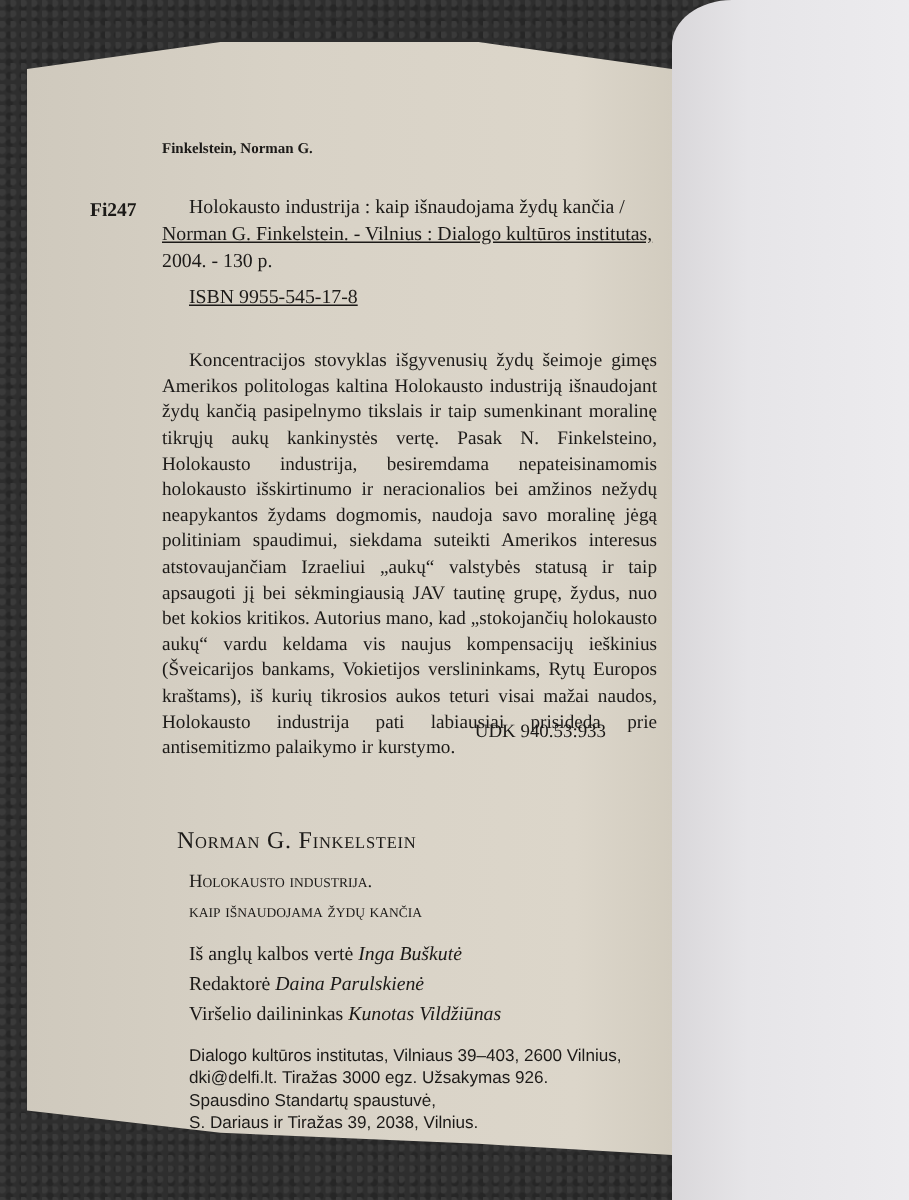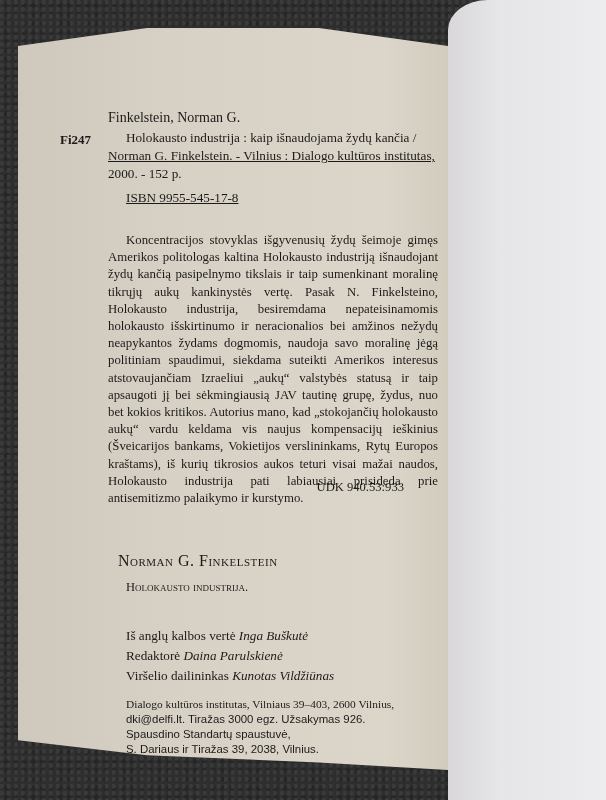--- a/index.html
+++ b/index.html
@@ -19,21 +19,21 @@
   }
   .left-page {
     position:absolute; left:18px; top:28px; width:430px; height:742px;
     background:linear-gradient(90deg,#cfc9bd 0%, #d8d2c6 40%, #dcd6ca 85%, #d2ccbf 100%);
     border-top-left-radius:6px;
     clip-path: polygon(0 18px, 30% 0, 70% 0, 100% 18px, 100% 100%, 70% 99%, 30% 98%, 0 96%);
     color:#1c1a18;
   }
   .catalog { position:absolute; left:0; top:0; width:100%; height:100%; }
   .abs { position:absolute; white-space:nowrap; }
-  .cat-name { left:90px; top:82px; font-weight:normal; font-size:14px; }
+  .cat-name { left:90px; top:66px; font-weight:bold; font-size:10px; }
   .cat-num { left:42px; top:104px; font-size:13px; font-weight:bold; }
   .cat-line { font-size:13.2px;text-align:center; }
   .abstract {
     position:absolute; left:90px; top:204px; width:330px;
     font-size:12.8px; line-height:17.2px; text-align:justify;
     text-indent:18px;
   }
   .udk { right:44px; top:452px; font-size:12.6px; }
   .author-sc { left:100px; top:524px; font-size:16px; font-variant:small-caps; letter-spacing:0.5px; }
   .title-sc { left:108px; top:552px; font-size:12.5px; font-variant:small-caps; }
@@ -45,41 +45,42 @@
 <body>
 
 <div class="right-page"></div>
 
 <div class="left-page">
   <div class="catalog">
     <div class="abs cat-name">Finkelstein, Norman G.</div>
     <div class="abs cat-num">Fi247</div>
     <div class="abs cat-line" style="left:108px;top:102px;">Holokausto industrija : kaip išnaudojama žydų kančia /</div>
     <div class="abs cat-line" style="left:90px;top:120px;text-decoration:underline;">Norman G. Finkelstein. - Vilnius : Dialogo kultūros institutas,</div>
-    <div class="abs cat-line" style="left:90px;top:138px;">2000. - 152 p.</div>
+    <div class="abs cat-line" style="left:90px;top:138px;">2004. - 130 p.</div>
     <div class="abs cat-line" style="left:108px;top:162px;text-decoration:underline;">ISBN 9955-545-17-8</div>
 
     <div class="abstract">Koncentracijos stovyklas išgyvenusių žydų šeimoje gimęs Amerikos politologas kaltina Holokausto industriją išnaudojant žydų kančią pasipelnymo tikslais ir taip sumenkinant moralinę tikrųjų aukų kankinystės vertę. Pasak N. Finkelsteino, Holokausto industrija, besiremdama nepateisinamomis holokausto išskirtinumo ir neracionalios bei amžinos nežydų neapykantos žydams dogmomis, naudoja savo moralinę jėgą politiniam spaudimui, siekdama suteikti Amerikos interesus atstovaujančiam Izraeliui „aukų“ valstybės statusą ir taip apsaugoti jį bei sėkmingiausią JAV tautinę grupę, žydus, nuo bet kokios kritikos. Autorius mano, kad „stokojančių holokausto aukų“ vardu keldama vis naujus kompensacijų ieškinius (Šveicarijos bankams, Vokietijos verslininkams, Rytų Europos kraštams), iš kurių tikrosios aukos teturi visai mažai naudos, Holokausto industrija pati labiausiai prisideda prie antisemitizmo palaikymo ir kurstymo.</div>
 
     <div class="abs udk">UDK 940.53:933</div>
   </div>
 
   <div class="abs author-sc">Norman G. Finkelstein</div>
   <div class="abs title-sc">Holokausto industrija.</div>
+  <div class="abs title-sc" style="top:572px;">kaip išnaudojama žydų kančia</div>
 
   <div class="abs credits" style="top:600px;">
     <span>Iš anglų kalbos vertė</span>
     <i>Inga Buškutė</i>
   </div>
   <div class="abs credits" style="top:620px;">
     <span>Redaktorė</span>
     <i>Daina Parulskienė</i>
   </div>
   <div class="abs credits" style="top:640px;">
     <span>Viršelio dailininkas</span>
     <i>Kunotas Vildžiūnas</i>
   </div>
 
-  <div class="abs imprint" style="top:670px;font-family:Liberation Serif, serif;">Dialogo kultūros institutas, Vilniaus 39–403, 2600 Vilnius,</div>
+  <div class="abs imprint" style="top:670px;">Dialogo kultūros institutas, Vilniaus 39–403, 2600 Vilnius,</div>
   <div class="abs imprint" style="top:685px;">dki@delfi.lt.  Tiražas 3000 egz. Užsakymas 926.</div>
   <div class="abs imprint" style="top:700px;">Spausdino Standartų spaustuvė,</div>
   <div class="abs imprint" style="top:715px;">S. Dariaus ir Tiražas 39, 2038, Vilnius.</div>
 </div>
 
 </body></html>

